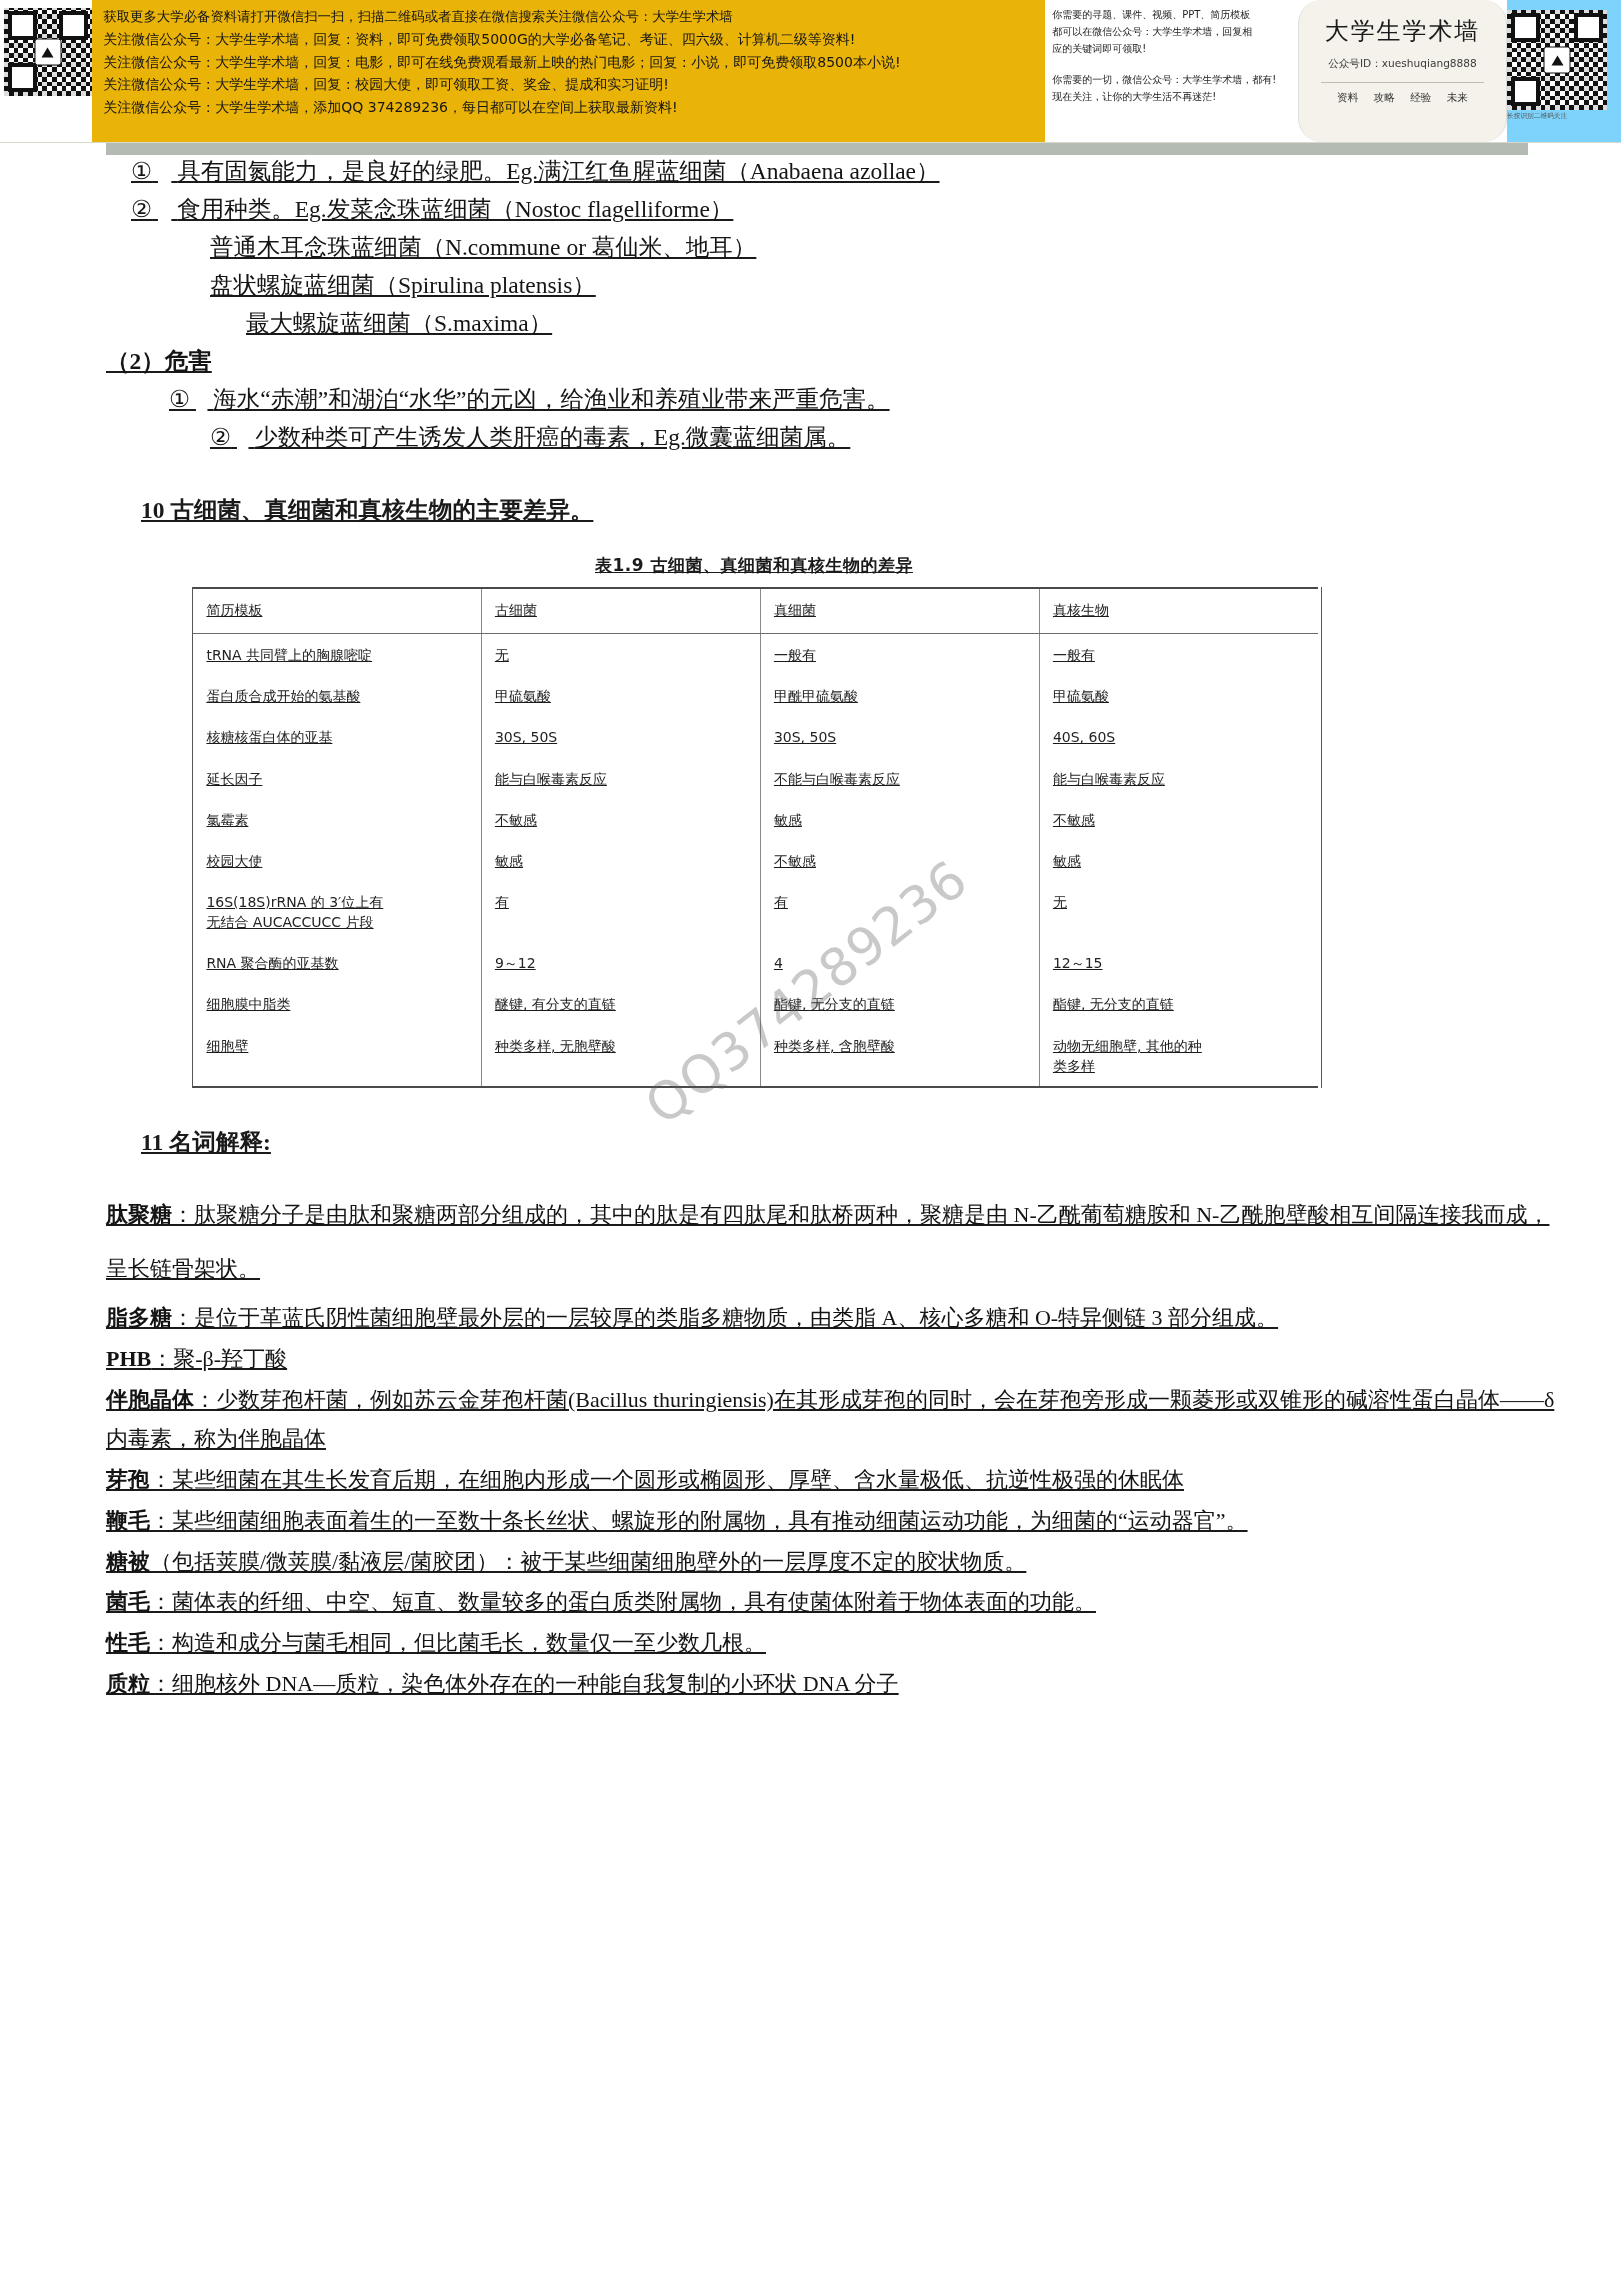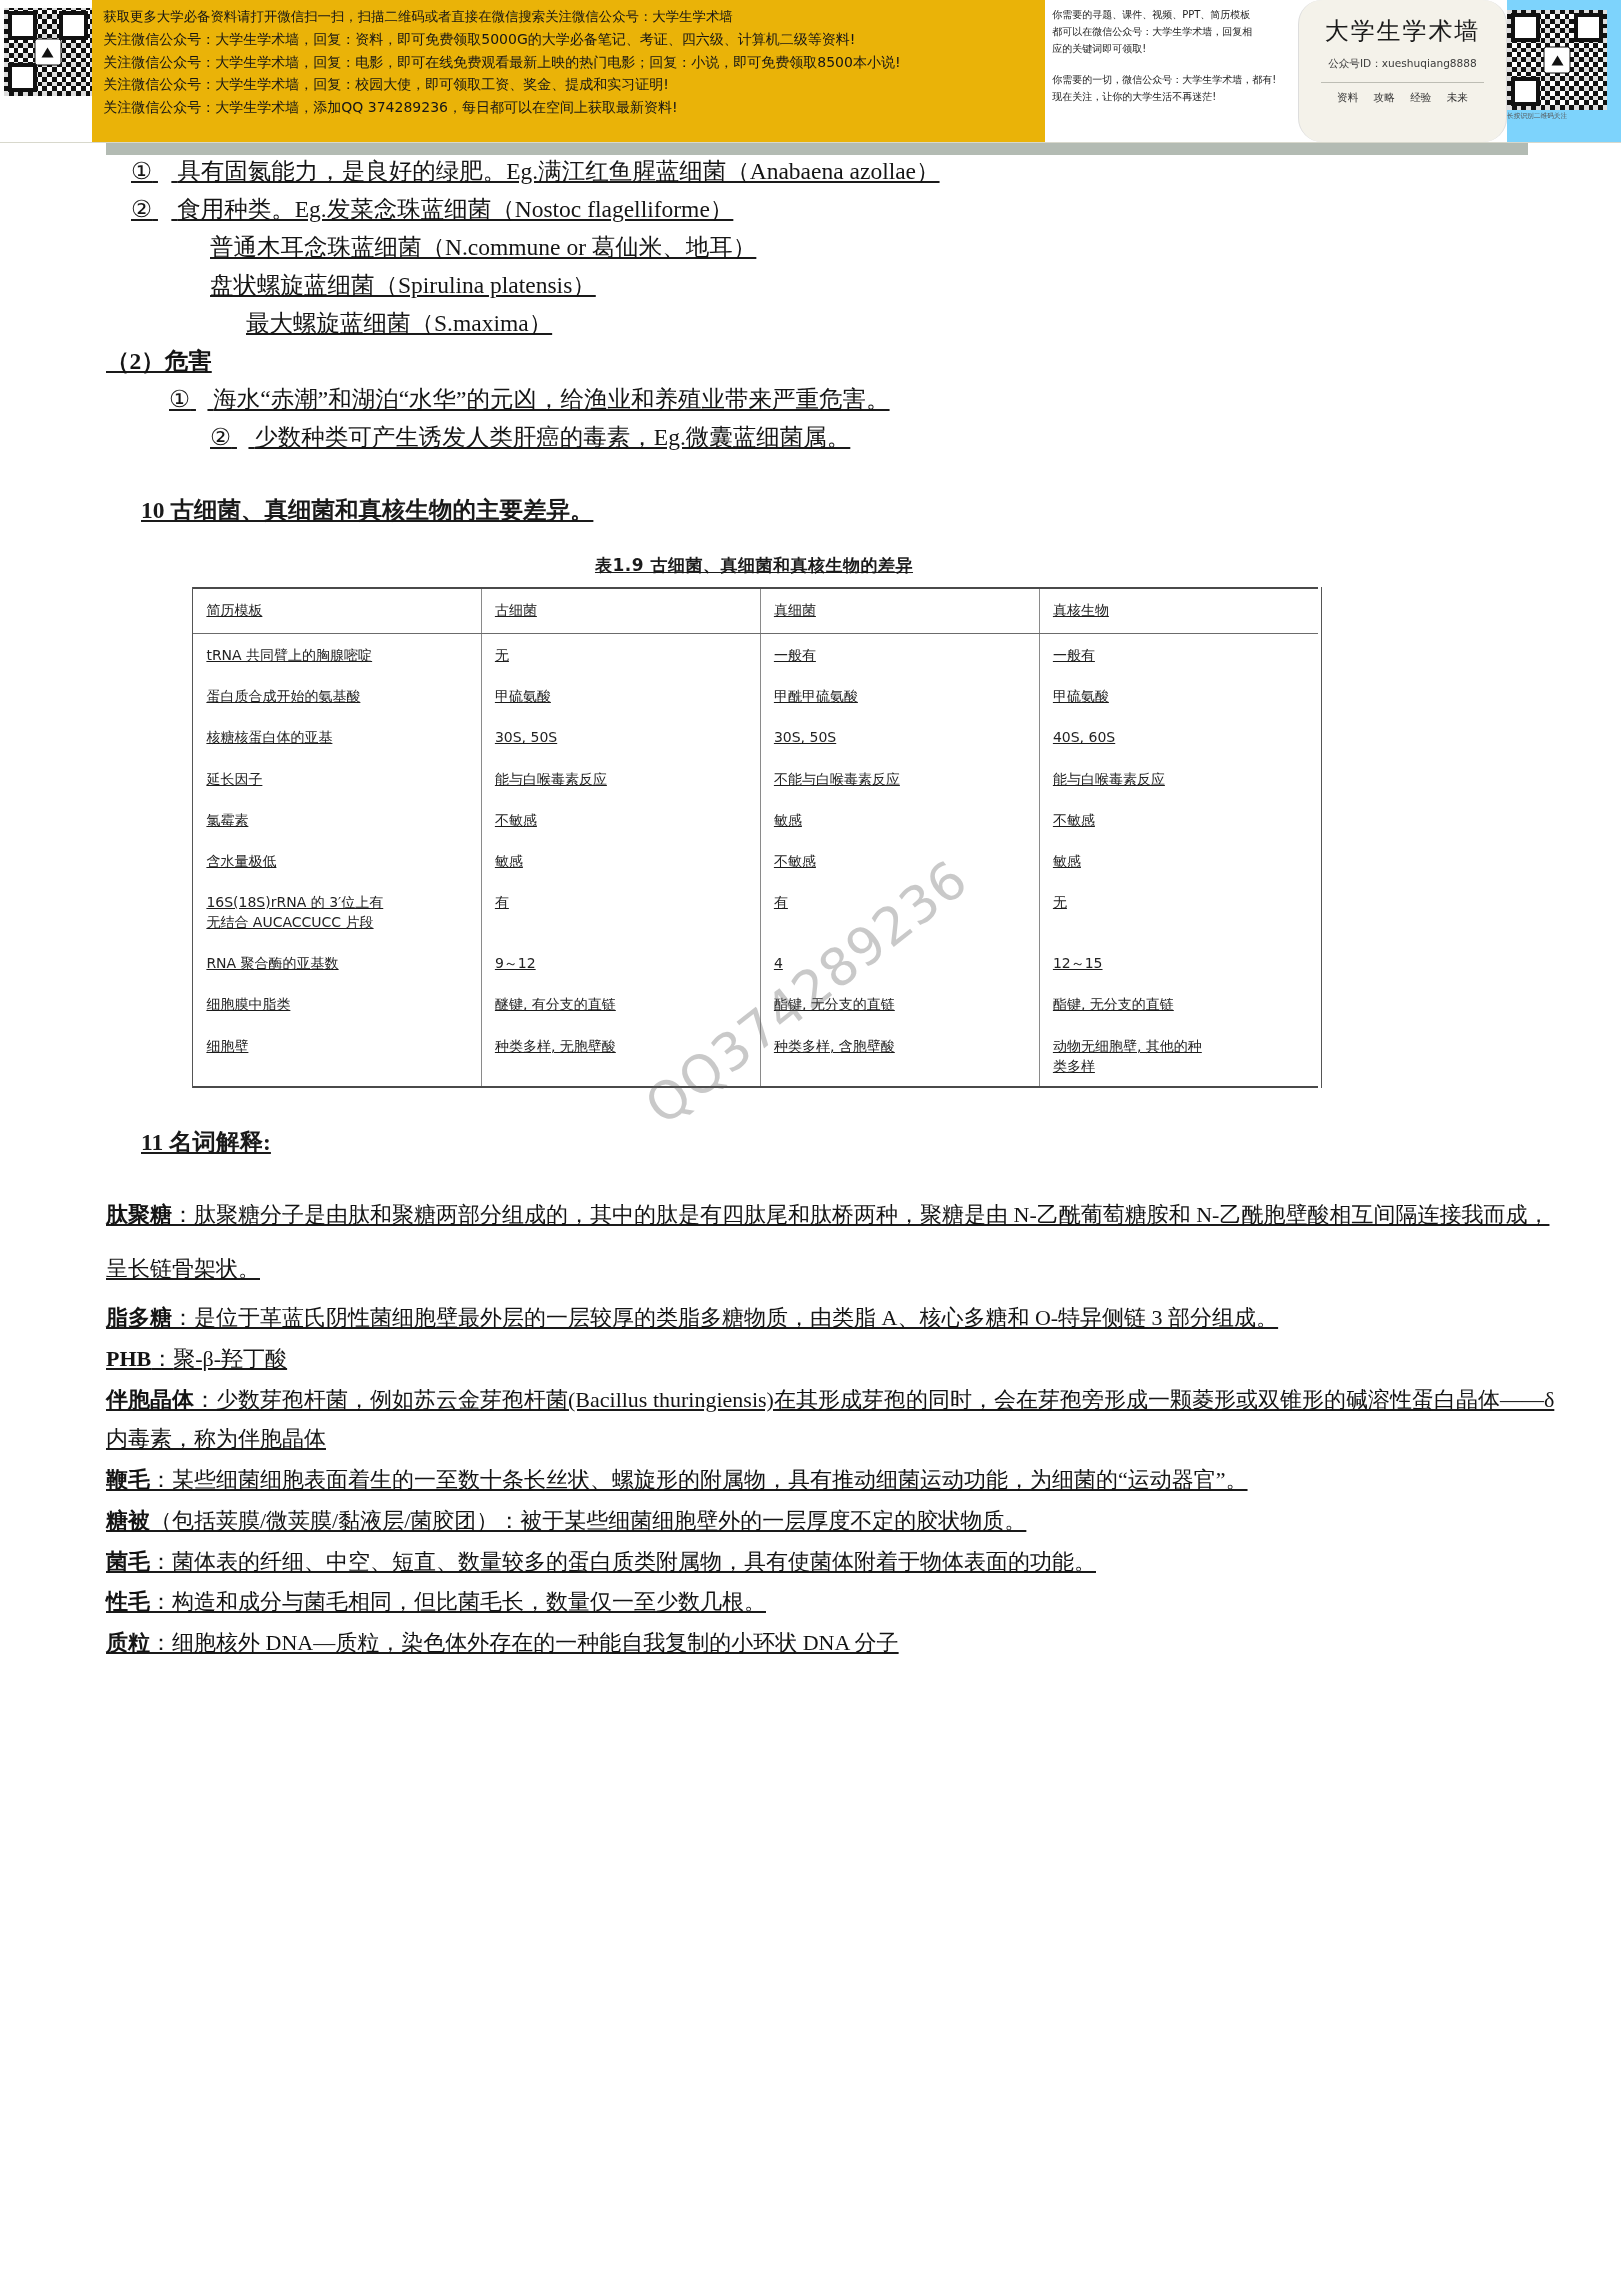--- a/index.html
+++ b/index.html
@@ -410,21 +410,21 @@
                 <td>不能与白喉毒素反应</td>
                 <td>能与白喉毒素反应</td>
               </tr>
               <tr>
                 <td>氯霉素</td>
                 <td>不敏感</td>
                 <td>敏感</td>
                 <td>不敏感</td>
               </tr>
               <tr>
-                <td>含水量极低</td>
+                <td>校园大使</td>
                 <td>敏感</td>
                 <td>不敏感</td>
                 <td>敏感</td>
               </tr>
               <tr>
                 <td>16S(18S)rRNA 的 3′位上有<br>无结合 AUCACCUCC 片段</td>
                 <td>有</td>
                 <td>有</td>
                 <td>无</td>
               </tr>
@@ -453,20 +453,21 @@
 
     <div class="watermark">QQ374289236</div>
 
     <div class="h-num" style="margin-top:33px">11  名词解释:</div>
 
     <div class="defs">
         <div class="def sp"><span class="term">肽聚糖</span><span>：</span><span class="def-body">肽聚糖分子是由肽和聚糖两部分组成的，其中的肽是有四肽尾和肽桥两种，聚糖是由 N-乙酰葡萄糖胺和 N-乙酰胞壁酸相互间隔连接我而成，呈长链骨架状。</span></div>
         <div class="def"><span class="term">脂多糖</span><span>：</span><span class="def-body">是位于革蓝氏阴性菌细胞壁最外层的一层较厚的类脂多糖物质，由类脂 A、核心多糖和 O-特异侧链 3 部分组成。</span></div>
         <div class="def"><span class="term">PHB</span><span>：</span><span class="def-body">聚-β-羟丁酸</span></div>
         <div class="def"><span class="term">伴胞晶体</span><span>：</span><span class="def-body">少数芽孢杆菌，例如苏云金芽孢杆菌(Bacillus thuringiensis)在其形成芽孢的同时，会在芽孢旁形成一颗菱形或双锥形的碱溶性蛋白晶体——δ内毒素，称为伴胞晶体</span></div>
+        <div class="def"><span class="term">芽孢</span><span>：</span><span class="def-body">某些细菌在其生长发育后期，在细胞内形成一个圆形或椭圆形、厚壁、含水量极低、抗逆性极强的休眠体</span></div>
         <div class="def"><span class="term">鞭毛</span><span>：</span><span class="def-body">某些细菌细胞表面着生的一至数十条长丝状、螺旋形的附属物，具有推动细菌运动功能，为细菌的“运动器官”。</span></div>
         <div class="def"><span class="term">糖被</span><span></span><span class="def-body">（包括荚膜/微荚膜/黏液层/菌胶团）：被于某些细菌细胞壁外的一层厚度不定的胶状物质。</span></div>
         <div class="def"><span class="term">菌毛</span><span>：</span><span class="def-body">菌体表的纤细、中空、短直、数量较多的蛋白质类附属物，具有使菌体附着于物体表面的功能。</span></div>
         <div class="def"><span class="term">性毛</span><span>：</span><span class="def-body">构造和成分与菌毛相同，但比菌毛长，数量仅一至少数几根。</span></div>
         <div class="def"><span class="term">质粒</span><span>：</span><span class="def-body">细胞核外 DNA—质粒，染色体外存在的一种能自我复制的小环状 DNA 分子</span></div>
       </div>
 
   </div>
 </div>
 

